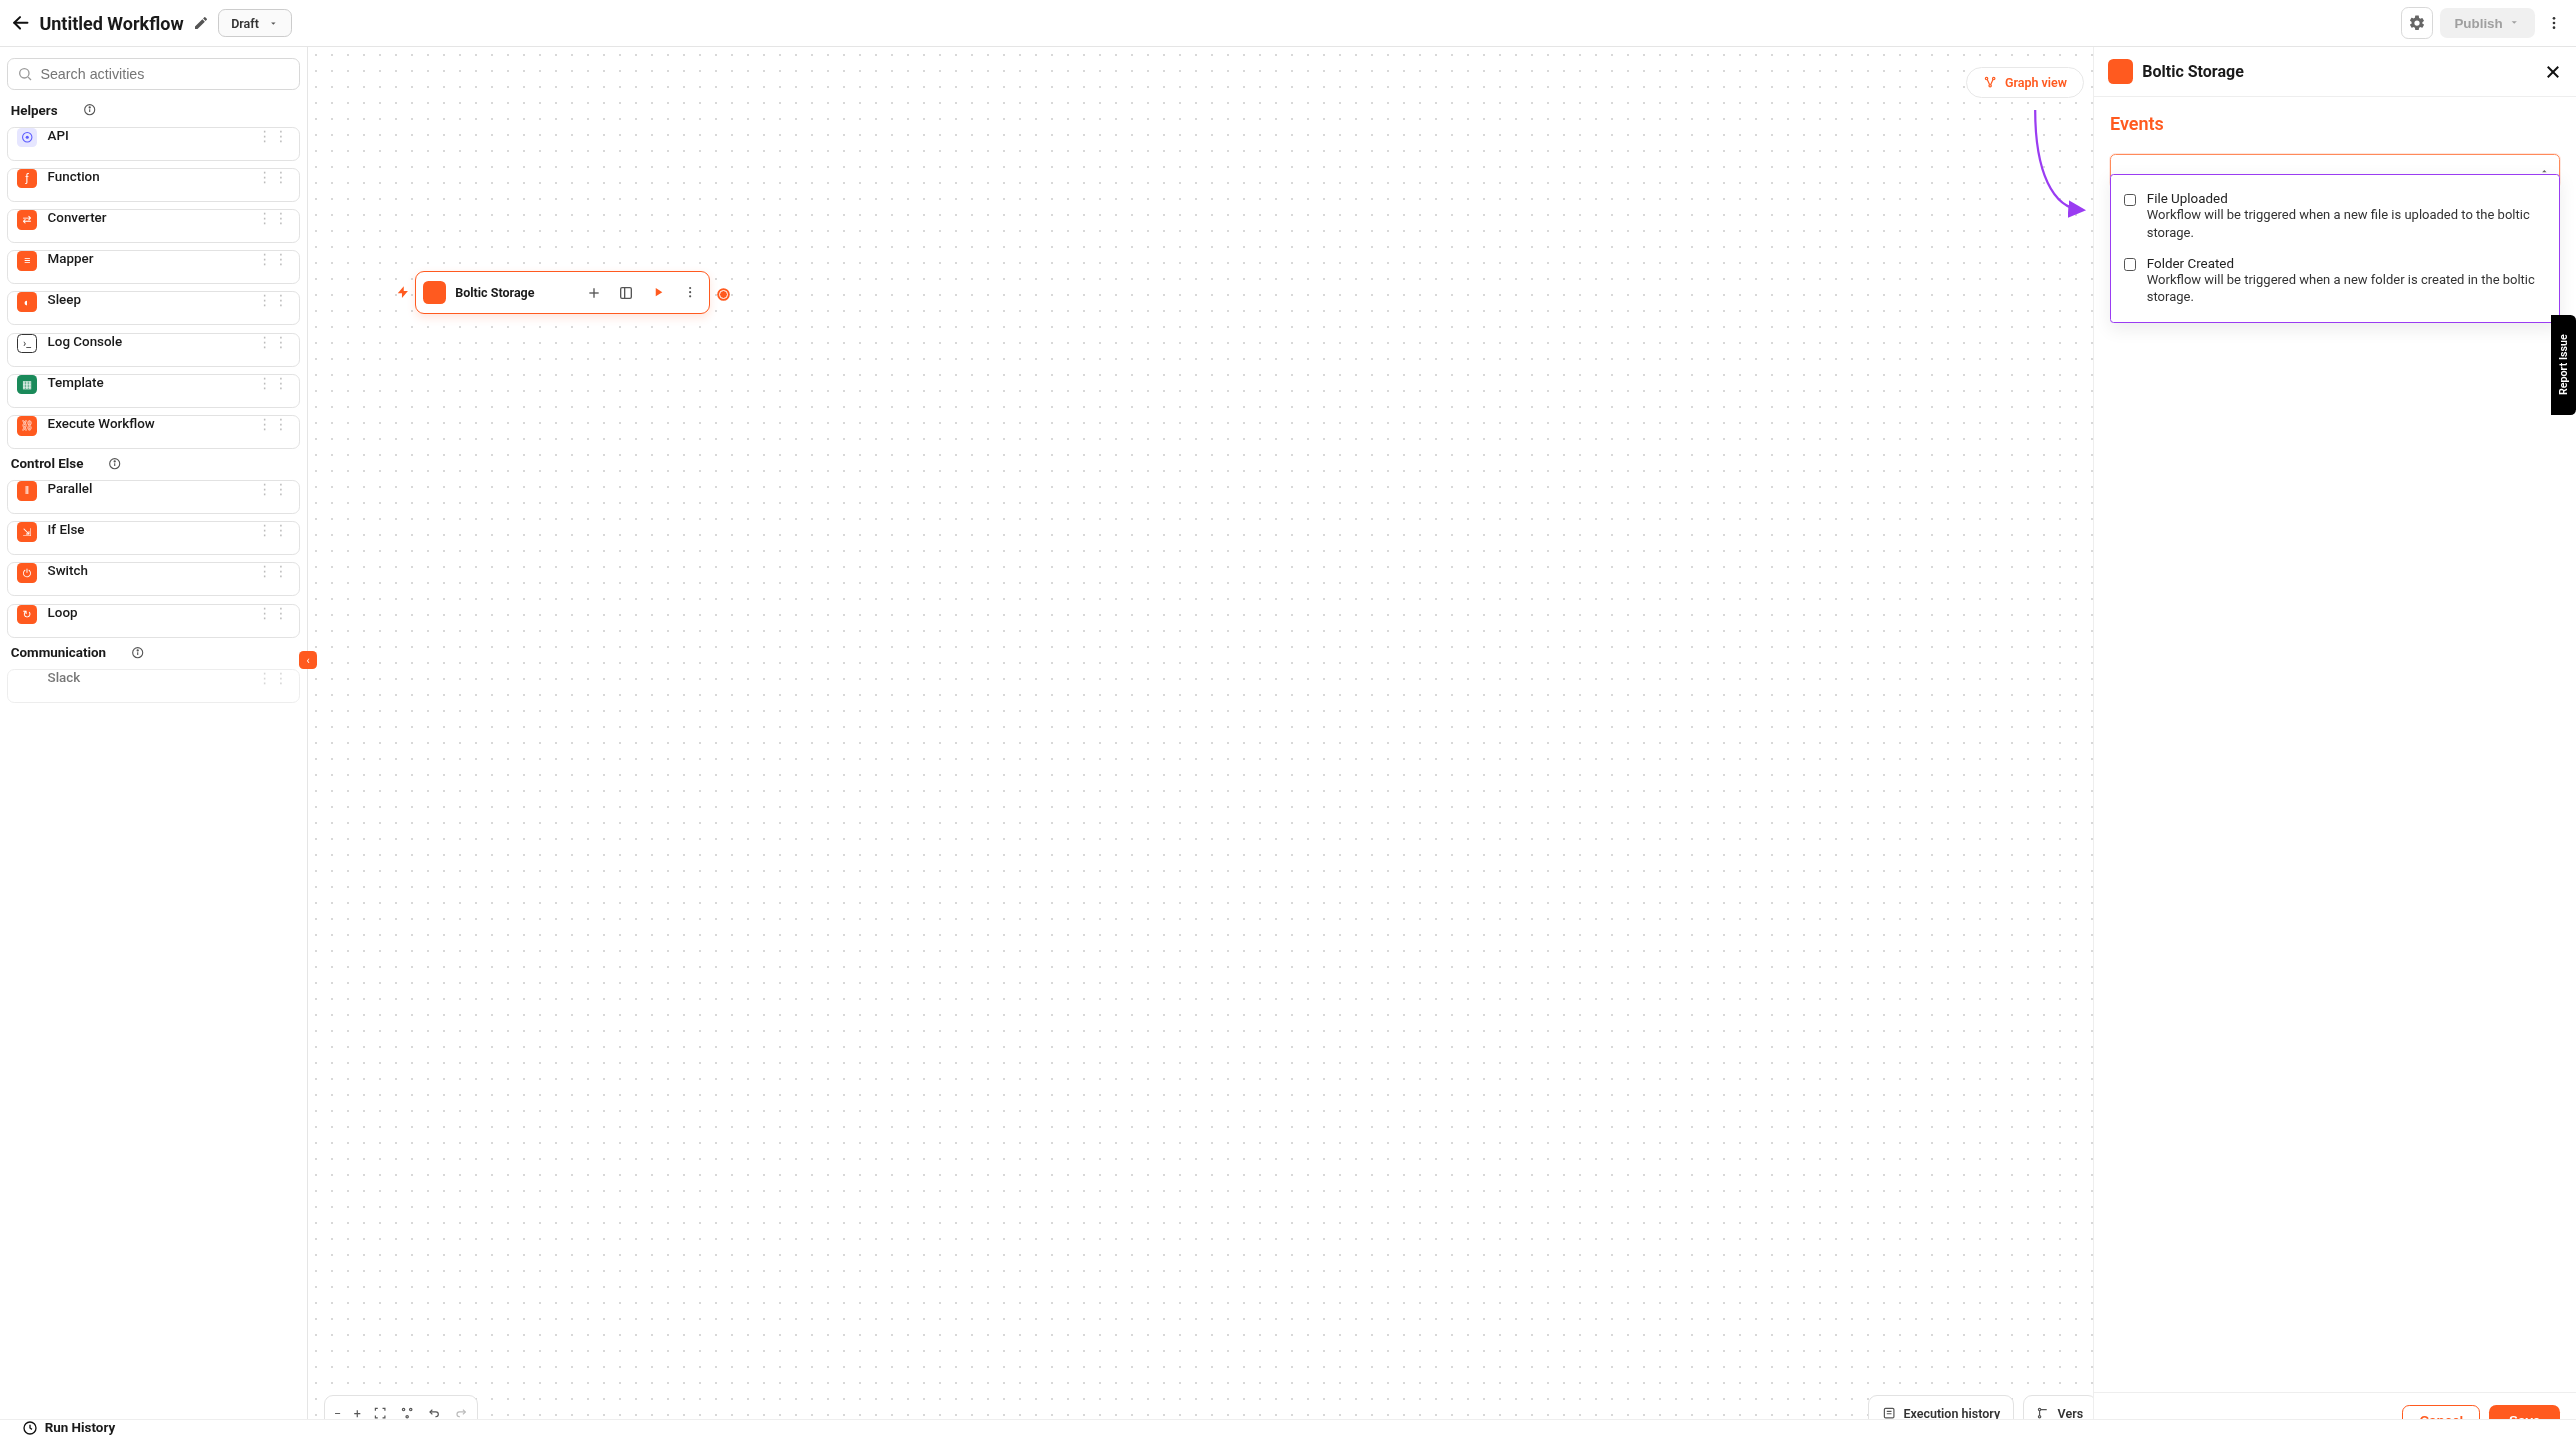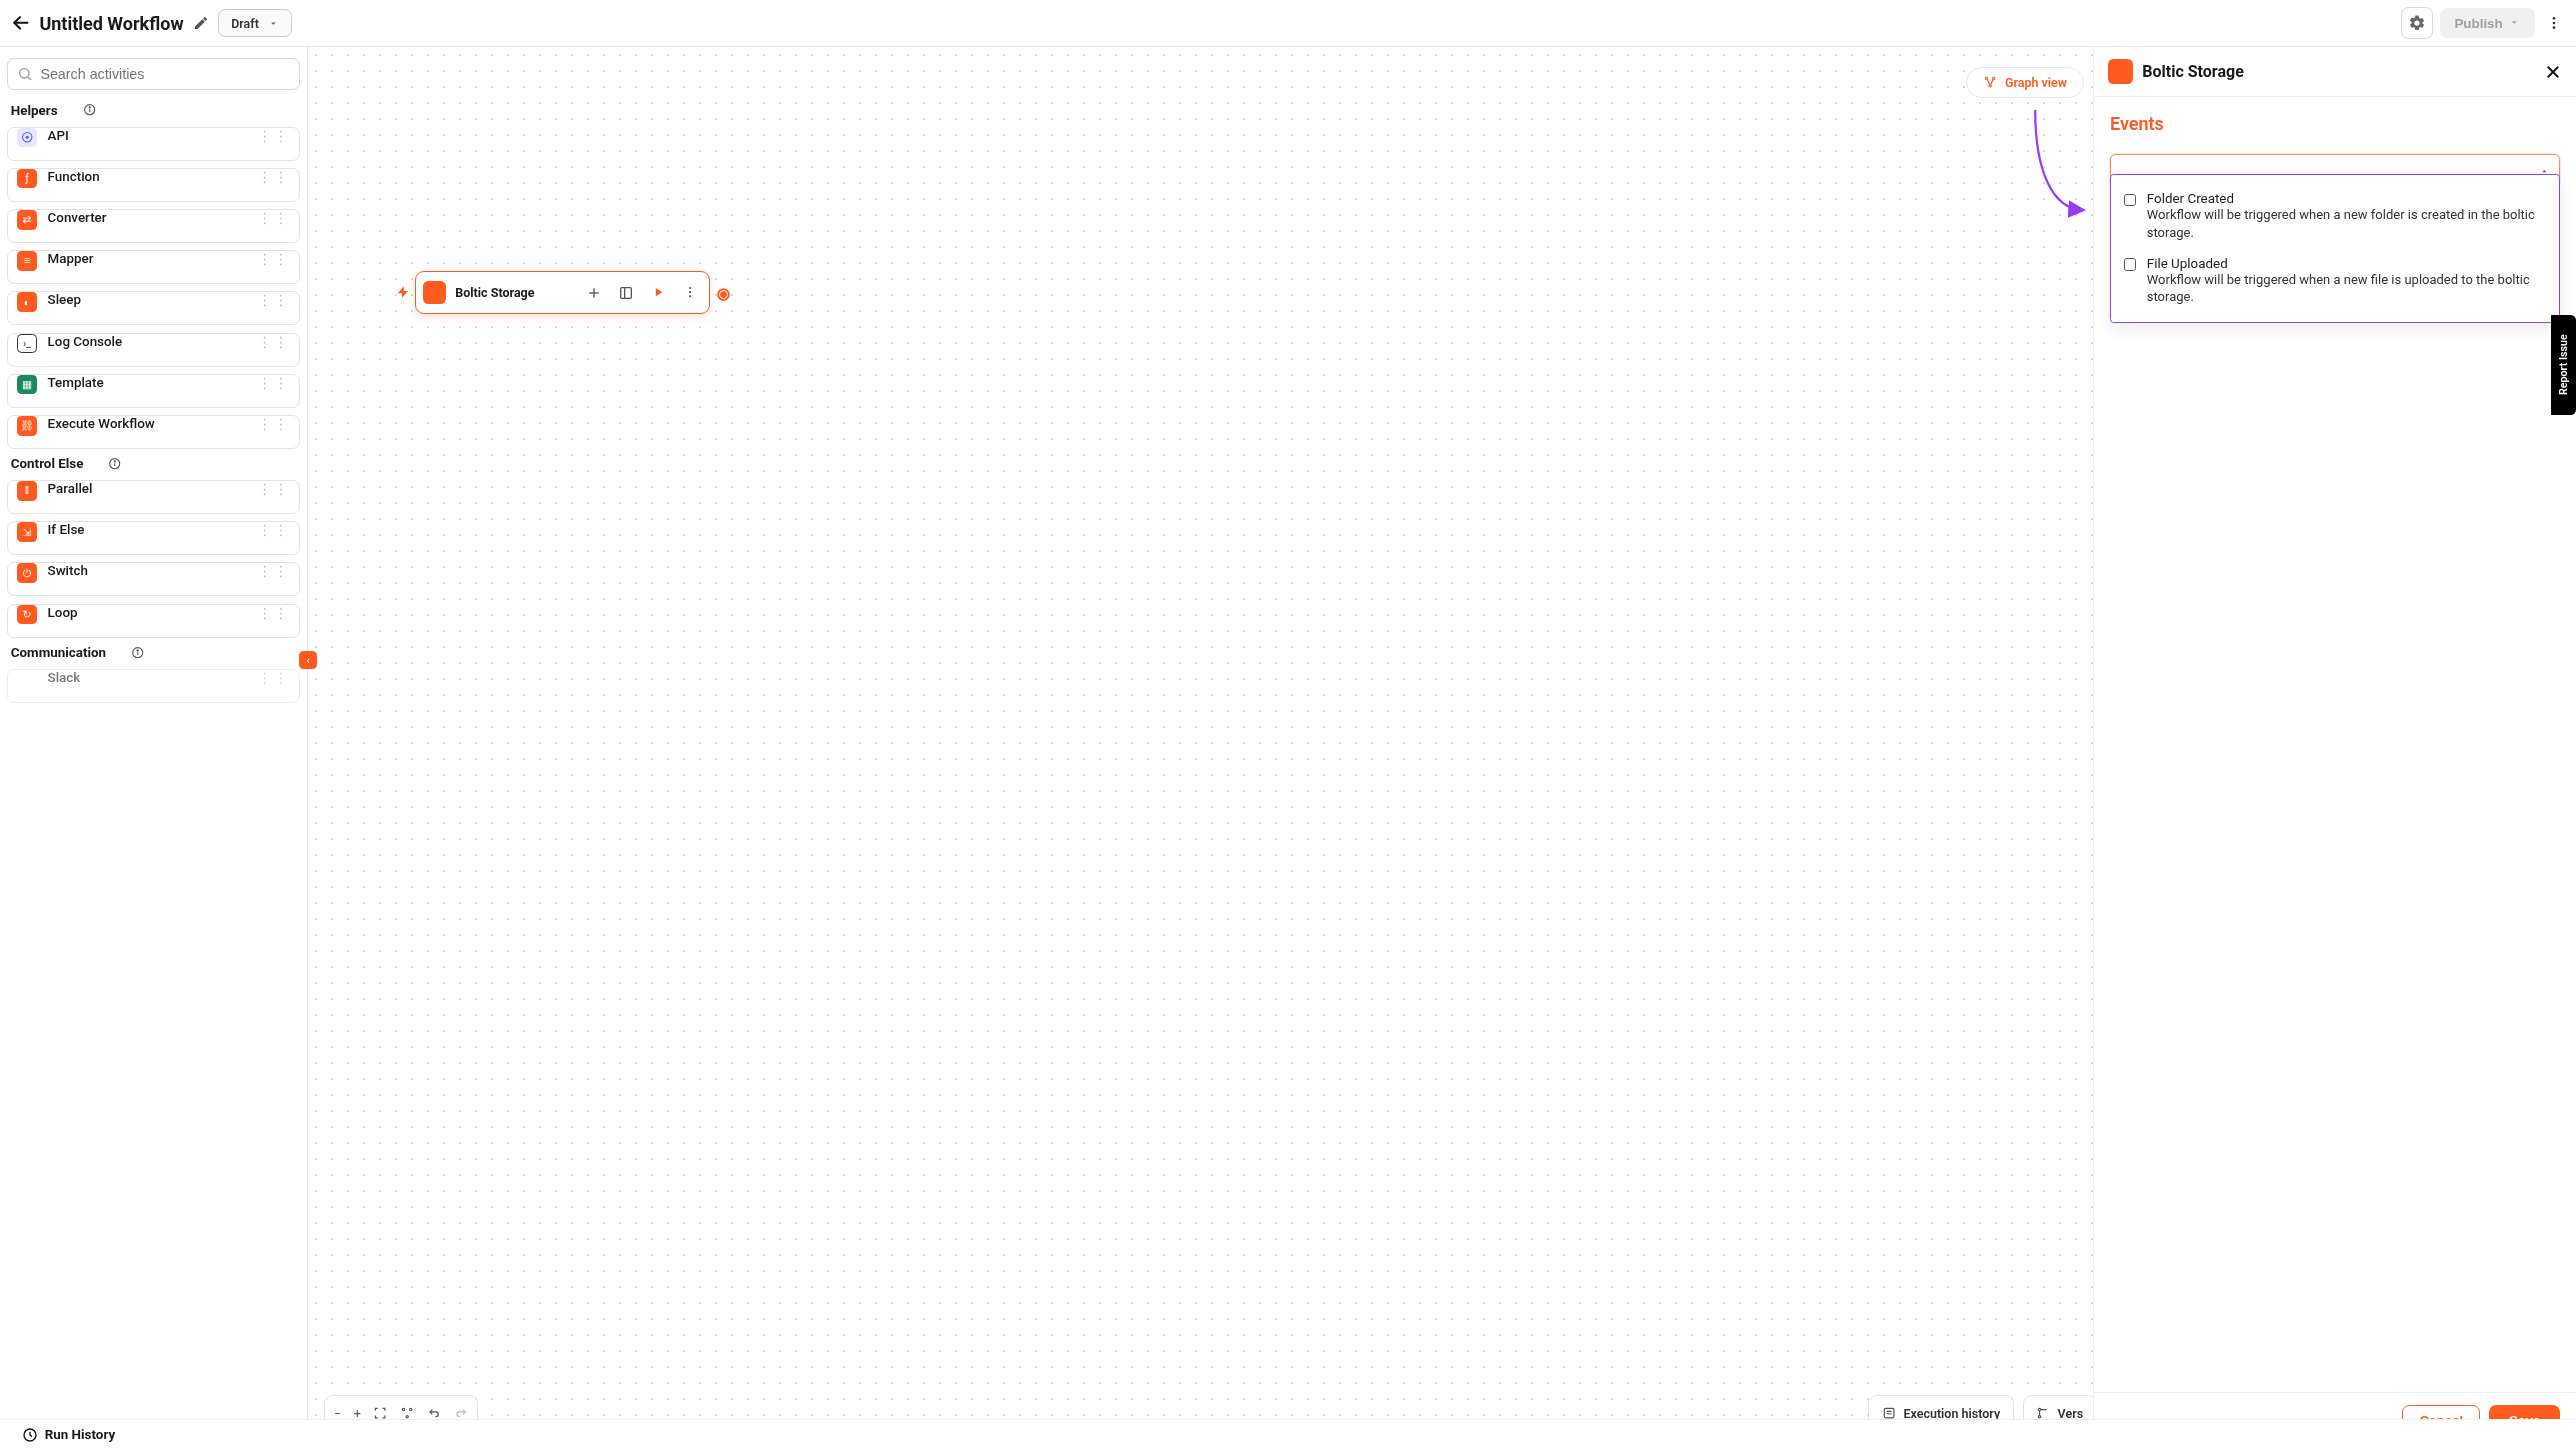--- a/index.html
+++ b/index.html
@@ -46,21 +46,21 @@
   .dropdown { position:absolute; top:77px; left:16px; right:16px; background:#fff; border:1.8px solid #9a3cf2; border-radius:3.6px; padding:9px 9px; box-shadow:0 5.4px 18px rgba(0,0,0,.08);}
   .opt { display:flex; gap:10.7px; padding:7.2px 3.6px;}
   .opt .cb { width:12.5px; height:12.5px; border:1.3px solid #555; border-radius:2.7px; margin-top:2.7px; flex-shrink:0;}
   .opt-title { font-size:13.4px; font-weight:400; color:#222; }
   .opt-desc { font-size:13px; color:#333; line-height:1.35; }
   .rp-footer { padding:12.5px 16px; border-top:0.9px solid #eee; display:flex; justify-content:flex-end; gap:9px;}
   .btn-cancel { border:0.9px solid #ff5a1f; color:#ff5a1f; background:#fff; border-radius:7.2px; padding:7.2px 16px; font-weight:700; font-size:13.4px;}
   .btn-save { background:#ff5a1f; color:#fff; border:none; border-radius:7.2px; padding:7.2px 19.7px; font-weight:700; font-size:13.4px;}
   .report-tab { position:absolute; right:0; top:268px; width:25px; height:100px; background:#000; color:#fff; border-radius:5.4px 0 0 5.4px; font-size:10.7px; font-weight:600; display:flex; align-items:center; justify-content:center; writing-mode:vertical-rl; transform:rotate(180deg);}
   .arrow-annot { position:absolute; top:54px; right:487px; }
-  .run-history-bar { position:absolute; left:0; right:0; bottom:0; height:30px; background:#fff; border-top:0.9px solid #eee; display:flex; align-items:center; gap:7.2px; padding-left:21.5px; font-weight:700; font-size:13.4px;}
+  .run-history-bar { position:absolute; left:0; right:0; bottom:0; height:30px; background:#fff; border-top:0.9px solid #eee; display:flex; gap:7.2px; padding-left:21.5px; font-weight:700; font-size:13.4px;}
   svg { display:block; }
 </style>
 </head>
 <body>
 
 <div class="header">
   <div class="header-left">
     <span>
       <svg width="19.7" height="19.7" viewBox="0 0 24 24" fill="none" stroke="#111" stroke-width="2.5" stroke-linecap="round" stroke-linejoin="round">
           <line x1="20" y1="12" x2="4" y2="12"></line>
@@ -322,29 +322,29 @@
       <div class="select">
         <svg width="10.7" height="10.7" viewBox="0 0 24 24" fill="#666">
             <path d="M7 14l5-5 5 5z"></path>
           </svg>
       </div>
 
       <div class="dropdown">
         <div class="opt">
           <span class="cb"></span>
           <div>
-            <div class="opt-title">Folder Created</div>
-            <div class="opt-desc">Workflow will be triggered when a new folder is created in the boltic storage.</div>
+            <div class="opt-title">File Uploaded</div>
+            <div class="opt-desc">Workflow will be triggered when a new file is uploaded to the boltic storage.</div>
           </div>
         </div>
         <div class="opt">
           <span class="cb"></span>
           <div>
-            <div class="opt-title">File Uploaded</div>
-            <div class="opt-desc">Workflow will be triggered when a new file is uploaded to the boltic storage.</div>
+            <div class="opt-title">Folder Created</div>
+            <div class="opt-desc">Workflow will be triggered when a new folder is created in the boltic storage.</div>
           </div>
         </div>
       </div>
     </div>
     <div class="rp-footer">
       <button class="btn-cancel">Cancel</button>
       <button class="btn-save">Save</button>
     </div>
   </div>
 

